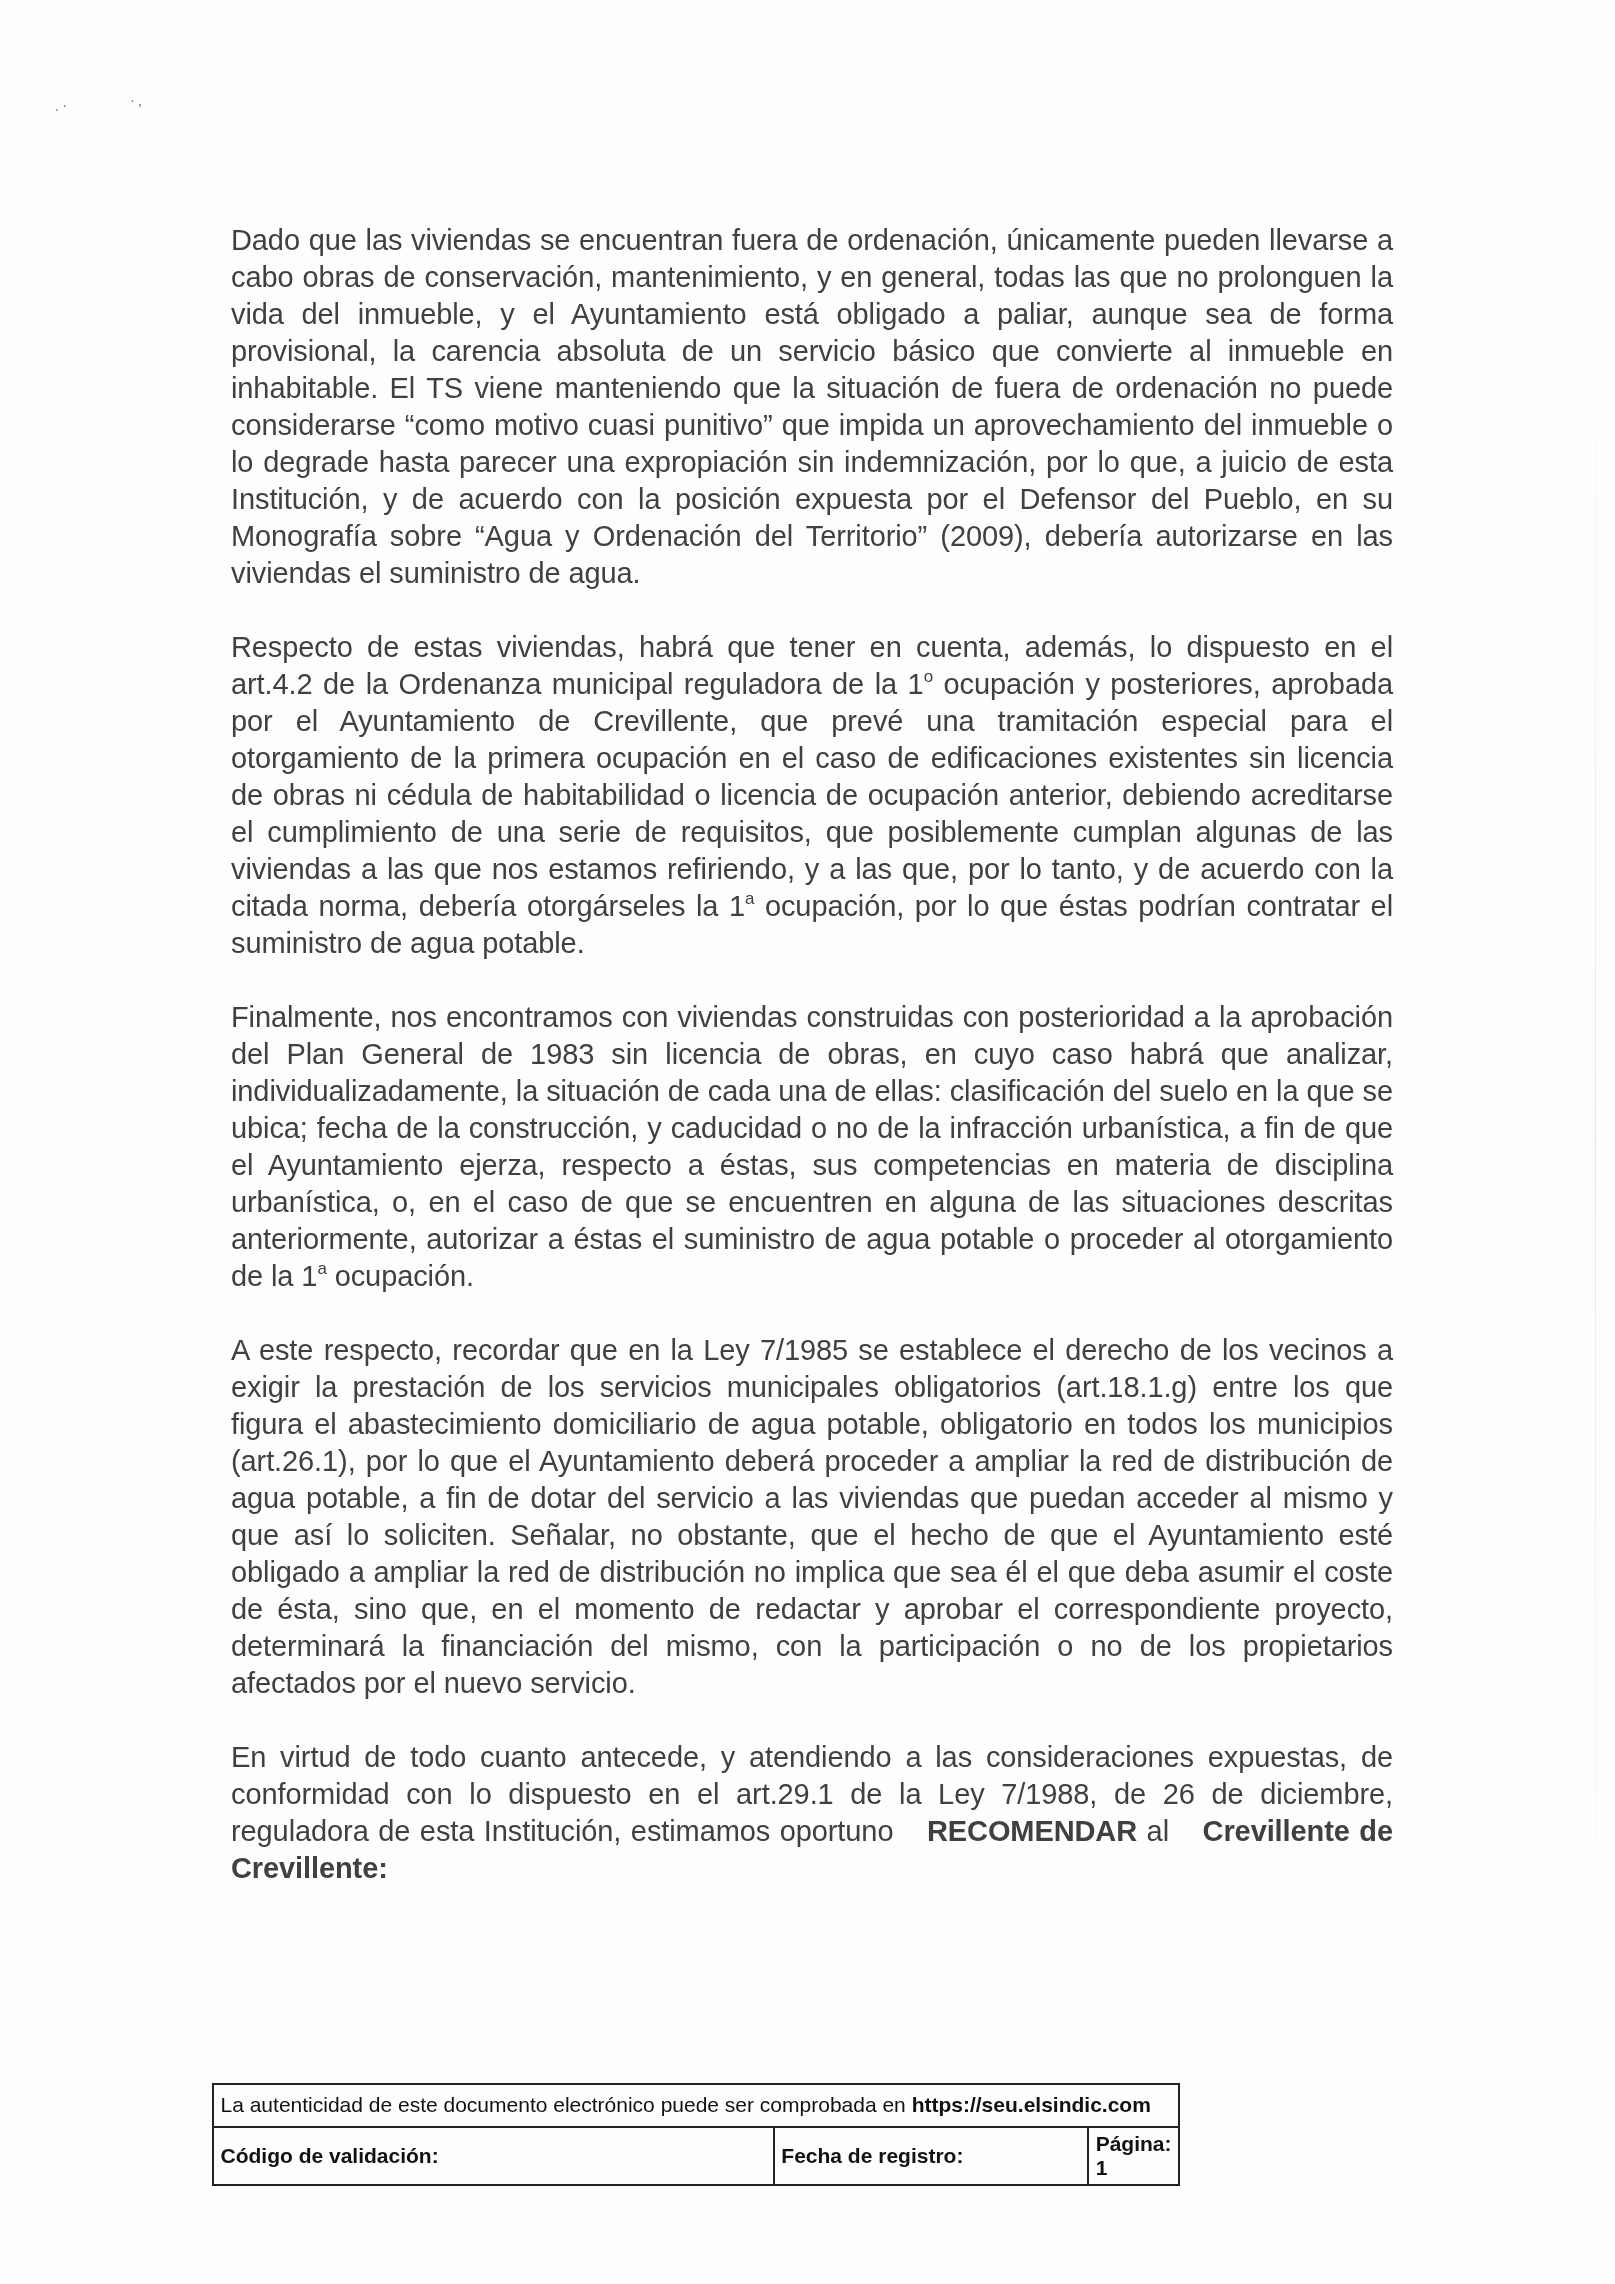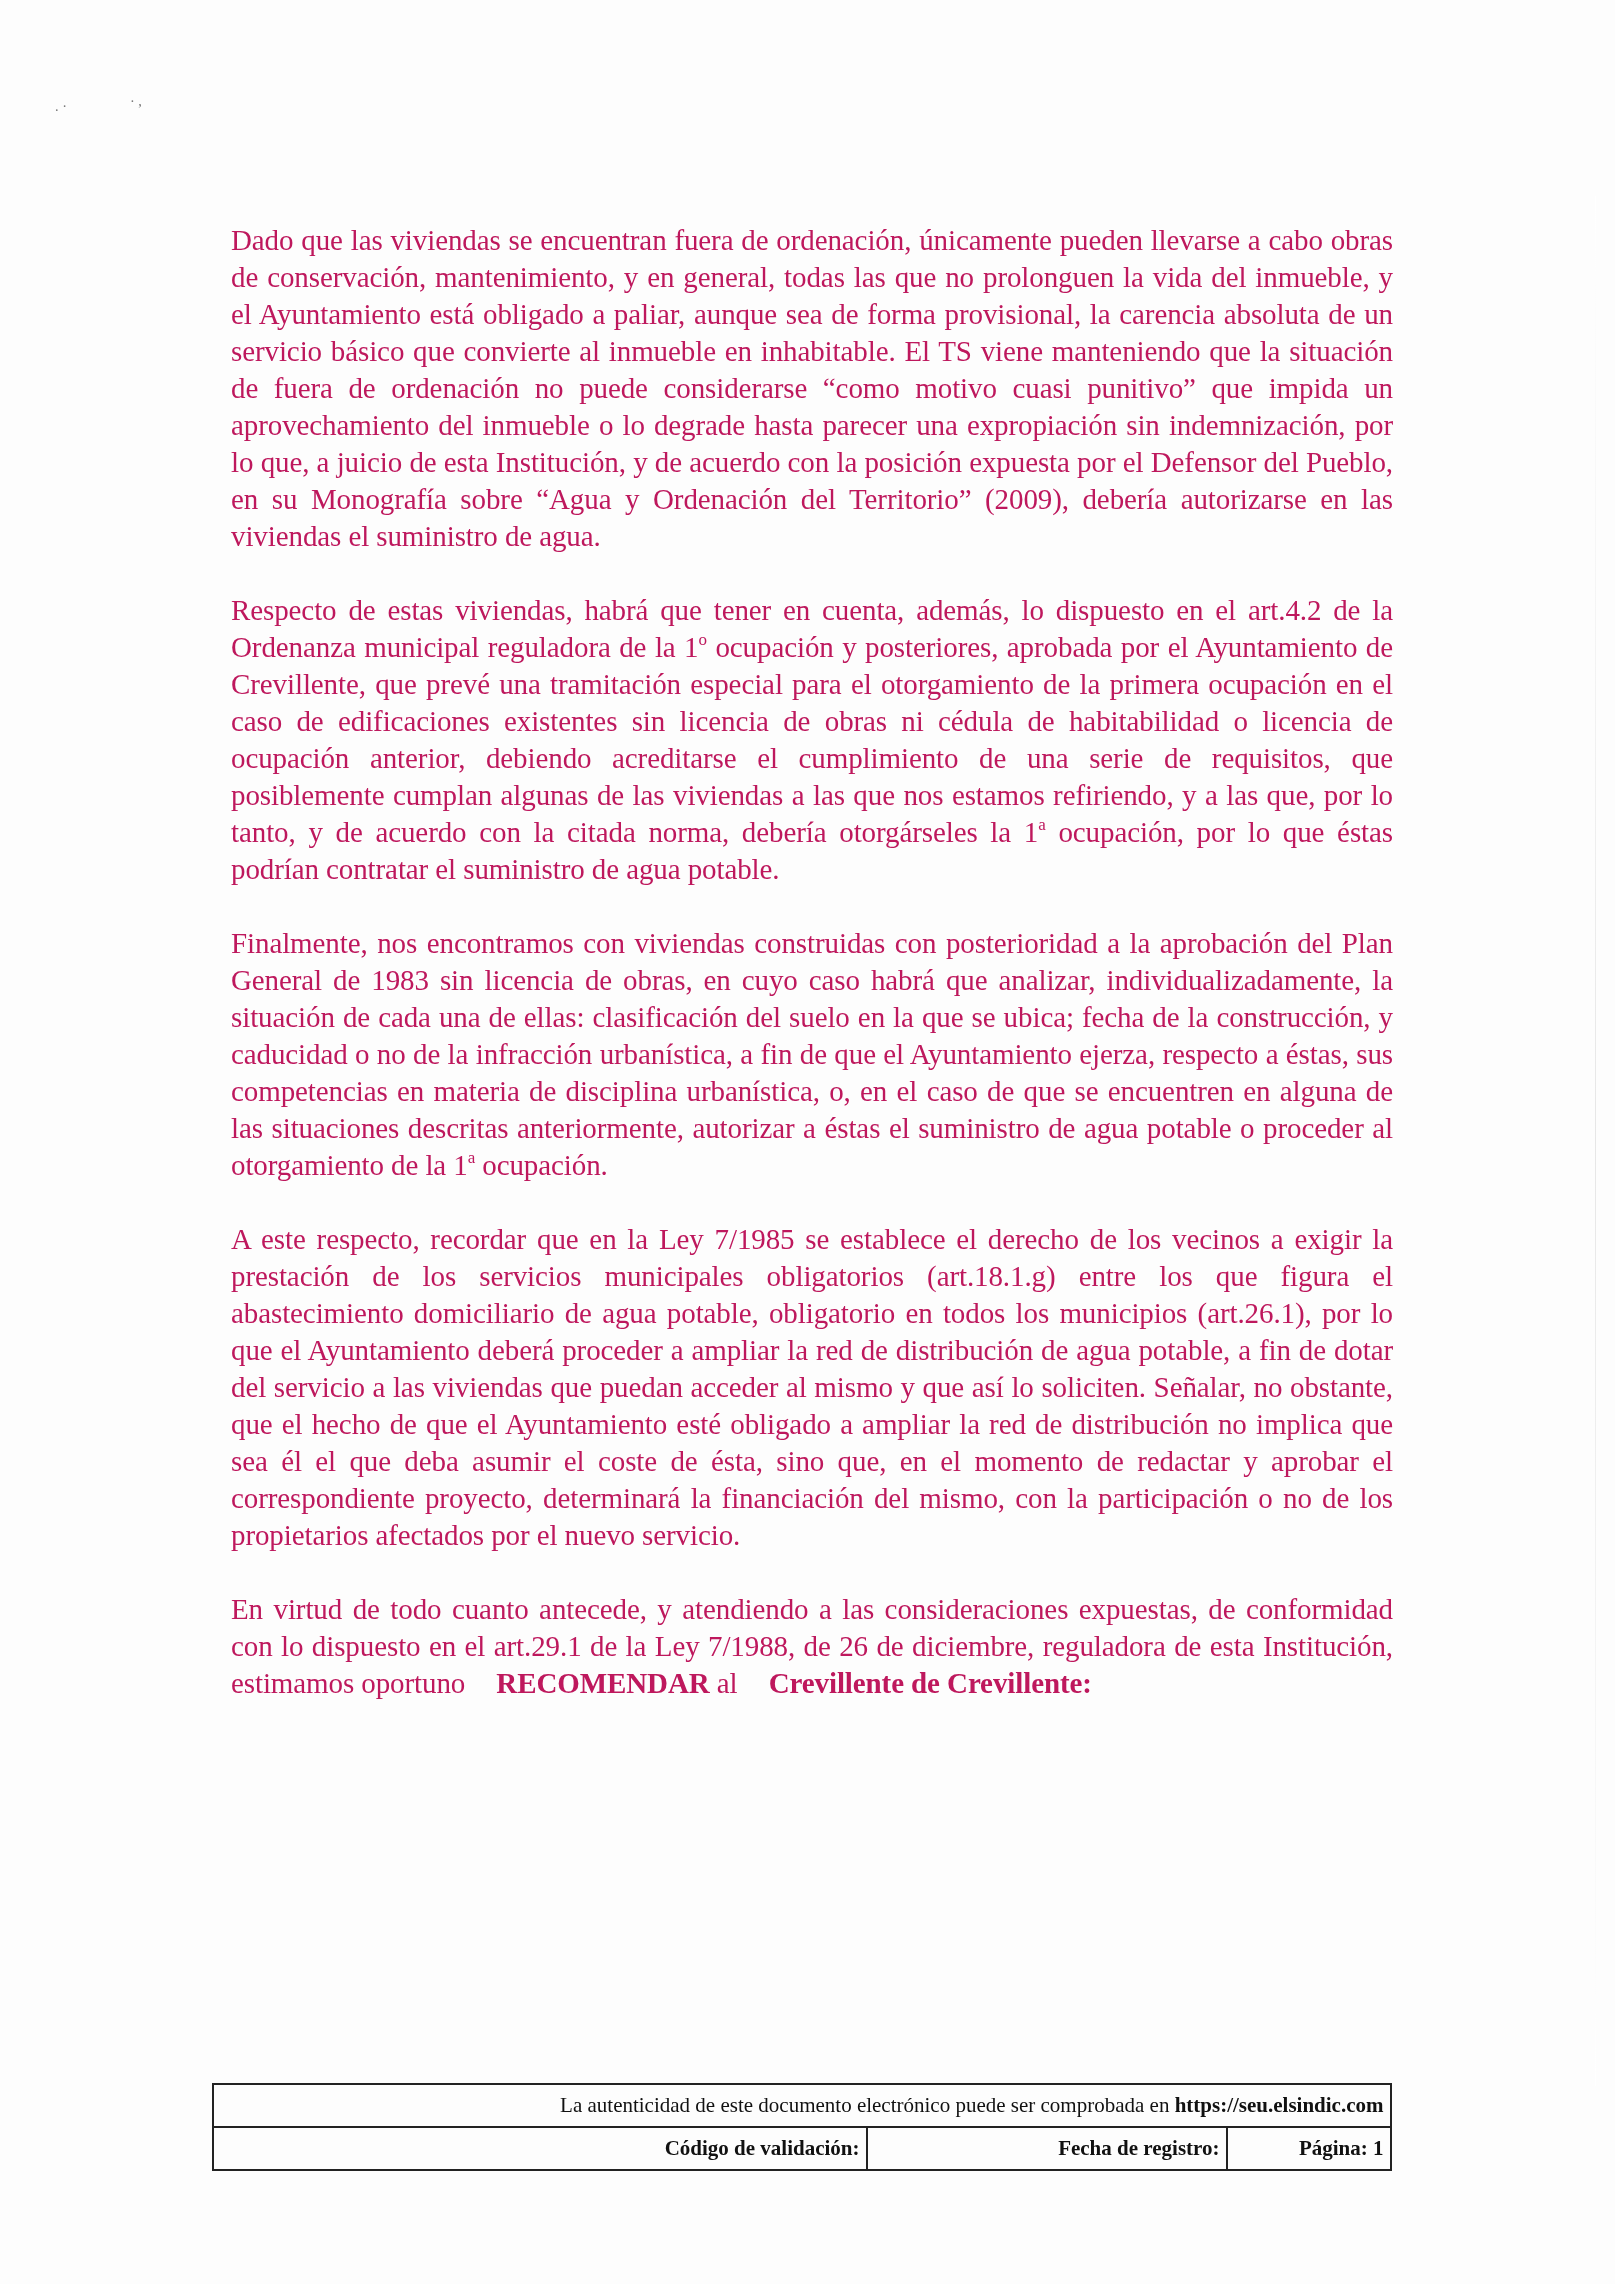--- a/index.html
+++ b/index.html
@@ -1,30 +1,30 @@
 <!DOCTYPE html>
 <html style="font-size:10.4px"><head>
   <meta charset="utf-8">
   <style>
     html, body { margin: 0; padding: 0; background: #ffffff; }
     body { width: 1616px; height: 2284px; position: relative; overflow: hidden; }
     .page { position: absolute; left: 0; top: 0; width: 1616px; height: 2284px; background: #fdfdfd; }
     .scan-mark { position: absolute; color: #777; font-family: "Liberation Serif", serif; font-size: 14.3px; }
     .body-text {
       position: absolute; left: 231px; top: 222px; width: 1162px;
-      font-family: Liberation Serif, serif; font-size: 29px; line-height: 37px;
-      color: #be185d; text-align: justify; letter-spacing: -0.1px;
+      font-family: Liberation Sans, sans-serif; font-size: 29px; line-height: 37px;
+      color: #404040; text-align: justify; letter-spacing: -0.1px;
     }
     .body-text p { margin: 0 0 37px 0; text-indent: 0; }
     .body-text p.last { margin-bottom: 0; }
     sup { font-size: 17px; line-height: 0; vertical-align: 11.7px; }
     .bold { font-weight: bold; margin-left: 24px; }
     .footer-table {
-      position: absolute; left: 212px; top: 2083px; width: 1180px;
-      border-collapse: collapse; font-family: Liberation Serif, serif; color: #111; text-align: right;
+      position: absolute; left: 212px; top: 2083px; width: 968px;
+      border-collapse: collapse; font-family: Liberation Sans, sans-serif; color: #111;
     }
     .footer-table td { border: 2px solid #222; padding: 3.9px 6.5px; font-size: 21px; height: 33px; vertical-align: middle; }
     .footer-table .b { font-weight: bold; }
     .edge-line { position: absolute; right: 19.6px; top: 196px; width: 1.3px; height: 1890px; background: linear-gradient(#fff, #e6e6e6, #fff); }
   </style>
 </head>
 <body>
 
 <div class="page">
   <span class="scan-mark" style="left:55px; top:98px;">. ·</span>

